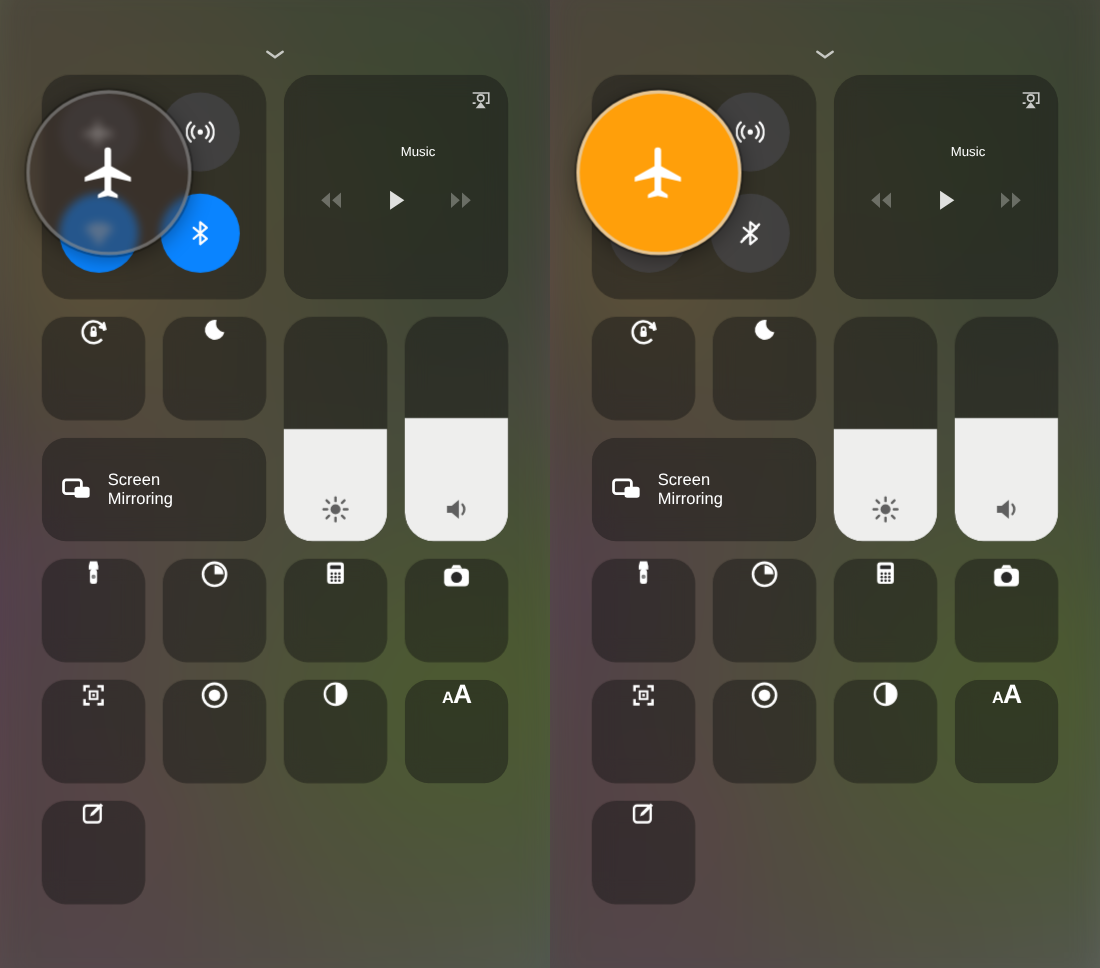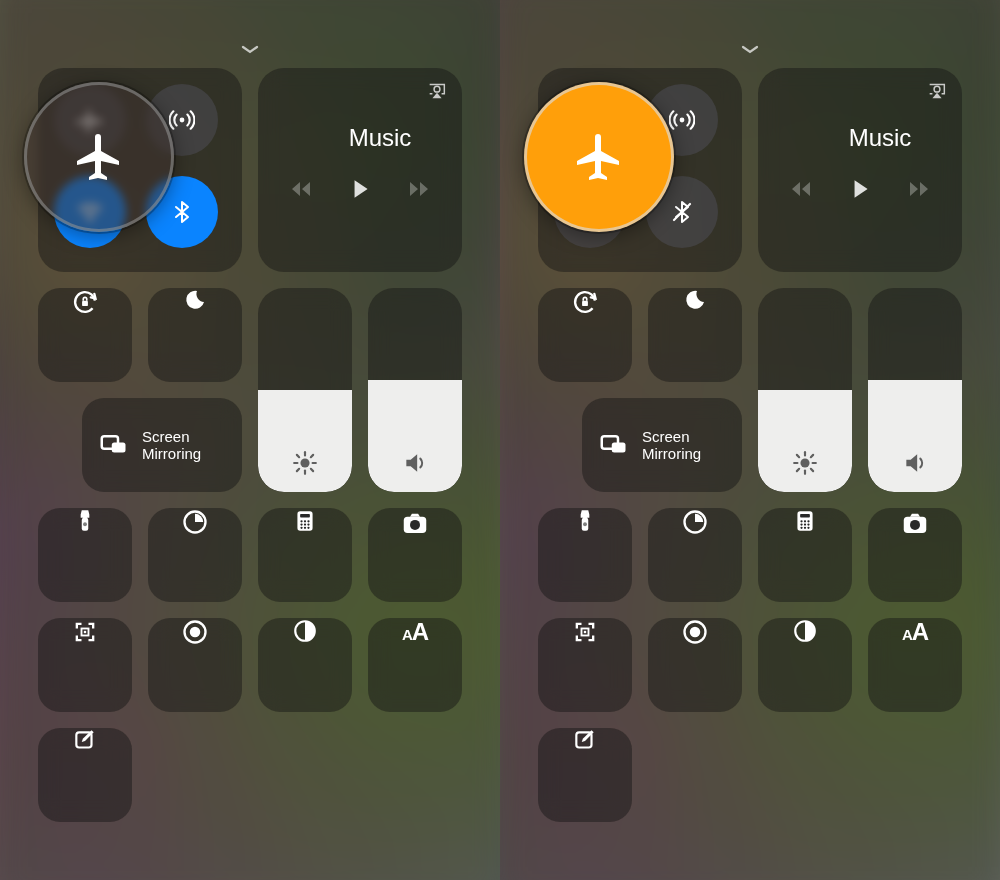--- a/index.html
+++ b/index.html
@@ -44,41 +44,41 @@
     border-radius: 22px;
     background: rgba(20,20,20,0.45);
     backdrop-filter: blur(10px);
     position: relative;
     display: flex;
     align-items: flex-start;
     justify-content: center;
     color: #fff;
   }
   .tile.big { grid-column: span 2; grid-row: span 2; border-radius: 26px; }
-  .tile.wide { grid-column: span 2; margin-left: 44px; }
+  .tile.wide { grid-column: span 2; }
   .tile.tall { grid-row: span 2; border-radius: 26px; background: rgba(20,20,20,0.45); padding: 0; overflow: hidden; flex-direction: column; }
   .conn {
     display: grid;
     grid-template-columns: repeat(2, 1fr);
     grid-template-rows: repeat(2, 1fr);
     gap: 12px;
     padding: 16px;
   }
   .round {
     width: 72px; height: 72px; border-radius: 50%;
     display: flex; align-items: center; justify-content: center;
     background: rgba(100,100,110,0.55);
   }
   .round.blue { background: #0a84ff; }
   .round.dim { background: rgba(80,80,90,0.5); }
   .music {
     display: flex; flex-direction: column; align-items: center; justify-content: center;
     gap: 24px; padding-bottom: 8px;
   }
-  .music-title { color: #fff; font-size: 24px; font-weight: 500; margin-top: -6px; margin-left: 40px;}
+  .music-title { color: #fff; font-size: 12px; font-weight: 500; margin-top: -6px; margin-left: 40px;}
   .airplay-icon { position: absolute; top: 12px; right: 14px; opacity: .75;}
   .transport { display: flex; align-items: center; gap: 34px; opacity: .85; }
   .transport .dim { opacity: .35; }
   .slider-fill {
     position: absolute; bottom: 0; left: 0; right: 0;
     background: rgba(255,255,255,0.92);
     border-radius: 0 0 26px 26px;
   }
   .slider-fill.h50 { height: 50%; }
   .slider-fill.h55 { height: 55%; }

